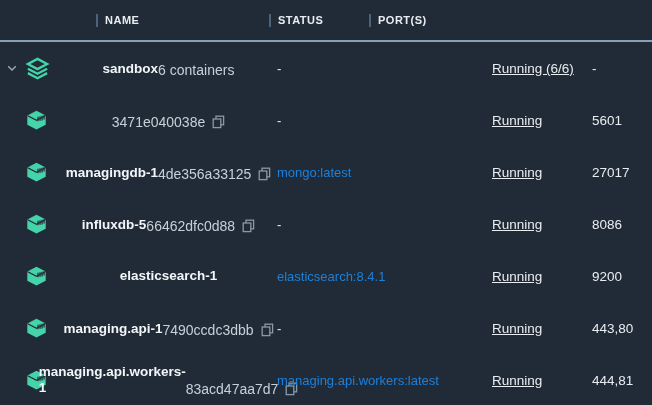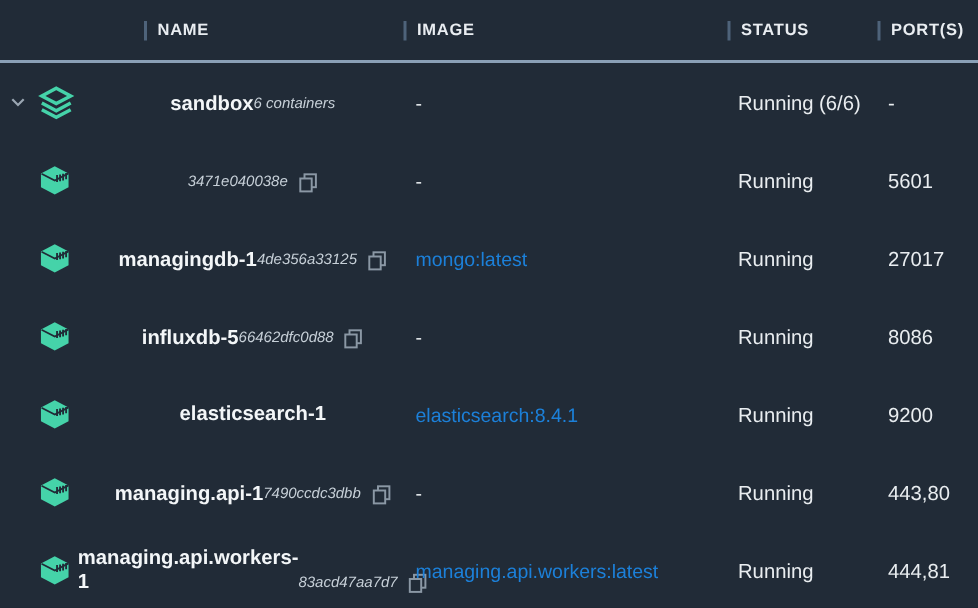--- a/index.html
+++ b/index.html
@@ -63,45 +63,41 @@
     box-sizing:border-box;
     align-items:flex-end;
   }
   .nm{
     font-size:13.5px;font-weight:bold;color:#f3f6f8;
     line-height:16px;cursor:pointer;
   }
   .sub{
     display:flex;align-items:center;
     margin-top:3px;
-    font-size:10px;color:#c7d0d8;line-height:14px;font-style:italic;
+    font-size:14px;color:#c7d0d8;line-height:14px;
   }
   .copy-btn{
     display:inline-flex;align-items:center;
     margin-left:7px;cursor:pointer;
   }
   .image-cell{width:215px;flex:none;font-size:13px;box-sizing:border-box;}
-  .status-cell{width:100px;flex:none;font-size:13.5px;color:#e9edf0;}
+  .status-cell{width:100px;flex:none;font-size:13.5px;color:#e9edf0;text-decoration:underline;}
   .ports-cell{flex:1;font-size:13.5px;color:#e9edf0;}
   .img-link{color:#1c80d9;cursor:pointer;}
   .img-dash{color:#e9edf0;}
 </style>
 </head>
 <body>
 
 <div class="app">
 
   <div class="header-row">
     <div class="hcell hcell-name">
       <span class="pipe"></span>
       <span>NAME</span>
-    </div>
-    <div class="hcell hcell-image">
-      <span class="pipe"></span>
-      <span>IMAGE</span>
     </div>
     <div class="hcell hcell-status">
       <span class="pipe"></span>
       <span>STATUS</span>
     </div>
     <div class="hcell hcell-ports">
       <span class="pipe"></span>
       <span>PORT(S)</span>
     </div>
   </div>

